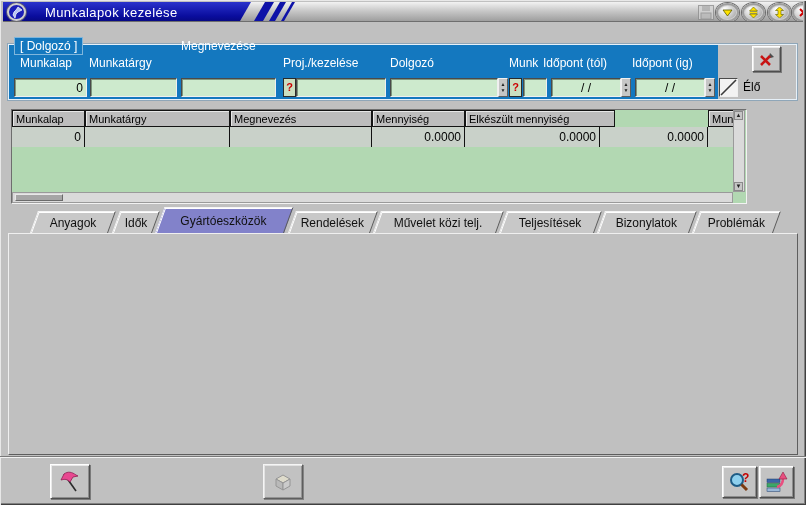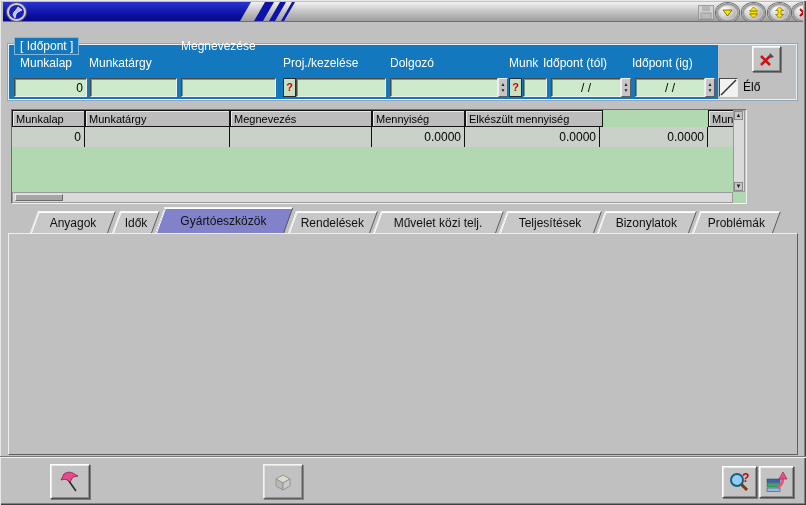--- a/index.html
+++ b/index.html
@@ -96,20 +96,21 @@
   <div class="titlebar">
     <div class="tb-blue"></div>
     <div class="tb-stripe" style="left:262px;width:9px;"></div>
     <div class="tb-stripe" style="left:277px;width:6px;"></div>
     <div class="tb-stripe" style="left:289px;width:3px;"></div>
     <div class="tb-pin">
       <svg width="15" height="14" viewBox="0 0 15 14">
           <path d="M9,2 l4,3 -4,2 -2,2 -1,4 -2,-3 1,-3 2,-2 z" fill="#B9C5F2" stroke="#FFFFFF" stroke-width="0.7"></path>
         </svg>
     </div>
+    <div class="tb-title">Munkalapok kezelése</div>
     <div class="tb-floppy">
       <svg width="16" height="15" viewBox="0 0 16 15">
           <rect x="0.5" y="0.5" width="15" height="14" fill="#D3D3D3" stroke="#8F8F8F"></rect>
           <rect x="4" y="1" width="8" height="5" fill="#AFAFAF"></rect>
           <rect x="3" y="8" width="10" height="6" fill="#BDBDBD" stroke="#969696"></rect>
         </svg>
     </div>
     <div class="tb-circle" style="left:713px;">
       <svg width="11" height="11" viewBox="0 0 11 11">
           <polygon points="1,3 10,3 5.5,9" fill="#FFE200" stroke="#5A5A00" stroke-width="0.8"></polygon>
@@ -127,21 +128,21 @@
           <polygon points="5.5,0 9.5,3.5 7,3.5 7,7.5 9.5,7.5 5.5,11 1.5,7.5 4,7.5 4,3.5 1.5,3.5" fill="#FFE200" stroke="#5A5A00" stroke-width="0.6"></polygon>
         </svg>
     </div>
     <div class="tb-circle" style="left:789px;">
       <svg width="11" height="11" viewBox="0 0 11 11">
           <path d="M2,2 L9,9 M9,2 L2,9" stroke="#CC0000" stroke-width="2"></path>
         </svg>
     </div>
   </div>
 
-  <div class="filter-legend">[ Időpont ]</div>
+  <div class="filter-legend">[ Dolgozó ]</div>
   <div class="filter-frame">
     <div class="filter-blue"></div>
   </div>
 
   <div class="flabel" style="left:20px;top:56px;">Munkalap</div>
   <div class="flabel" style="left:89px;top:56px;">Munkatárgy</div>
   <div class="flabel" style="left:181px;top:39px;">Megnevezése</div>
   <div class="flabel" style="left:283px;top:56px;">Proj./kezelése</div>
   <div class="flabel" style="left:390px;top:56px;">Dolgozó</div>
   <div class="flabel" style="left:509px;top:56px;">Munk</div>
@@ -183,21 +184,21 @@
       <path d="M12,2 l4,4 -3.5,1 -1.5,-1.5 z" fill="#4E4E4E"></path>
       <path d="M3,5 L12,14 M12,5 L3,14" stroke="#C81414" stroke-width="2.6"></path>
     </svg>
   </div>
 
   <div class="tbl" style="left:11px;top:109px;width:736px;height:95px;">
     <div class="hcell" style="left:0;width:73px;">Munkalap</div>
     <div class="hcell" style="left:73px;width:145px;">Munkatárgy</div>
     <div class="hcell" style="left:218px;width:142px;">Megnevezés</div>
     <div class="hcell" style="left:360px;width:93px;">Mennyiség</div>
-    <div class="hcell" style="left:453px;width:138px;">Elkészült mennyiség</div>
+    <div class="hcell" style="left:453px;width:150px;">Elkészült mennyiség</div>
     <div class="hcell" style="left:696px;width:27px;">Munk.</div>
 
     <div>
       <div class="rcell r1 num-right" style="left:0;top:17px;width:73px;">0</div>
       <div class="rcell r1" style="left:73px;top:17px;width:145px;"></div>
       <div class="rcell r1" style="left:218px;top:17px;width:142px;"></div>
       <div class="rcell r1 num-right" style="left:360px;top:17px;width:93px;">0.0000</div>
       <div class="rcell r1 num-right" style="left:453px;top:17px;width:135px;">0.0000</div>
       <div class="rcell r1 num-right" style="left:588px;top:17px;width:108px;">0.0000</div>
       <div class="rcell r1" style="left:696px;top:17px;width:27px;"></div>

